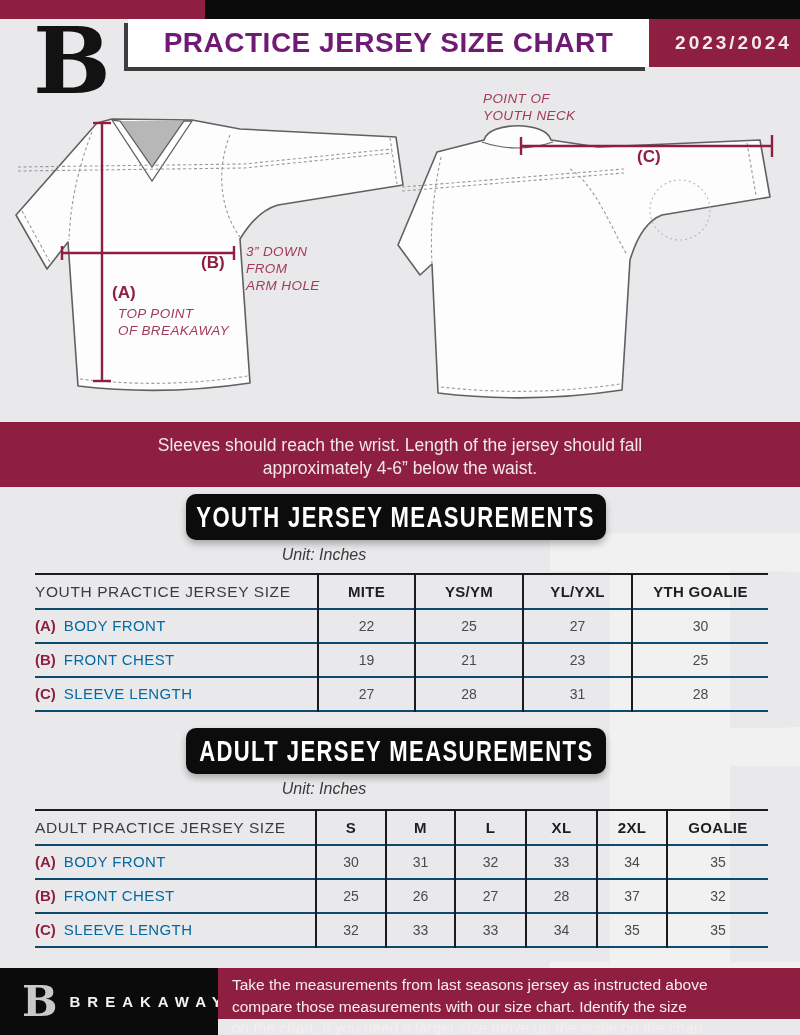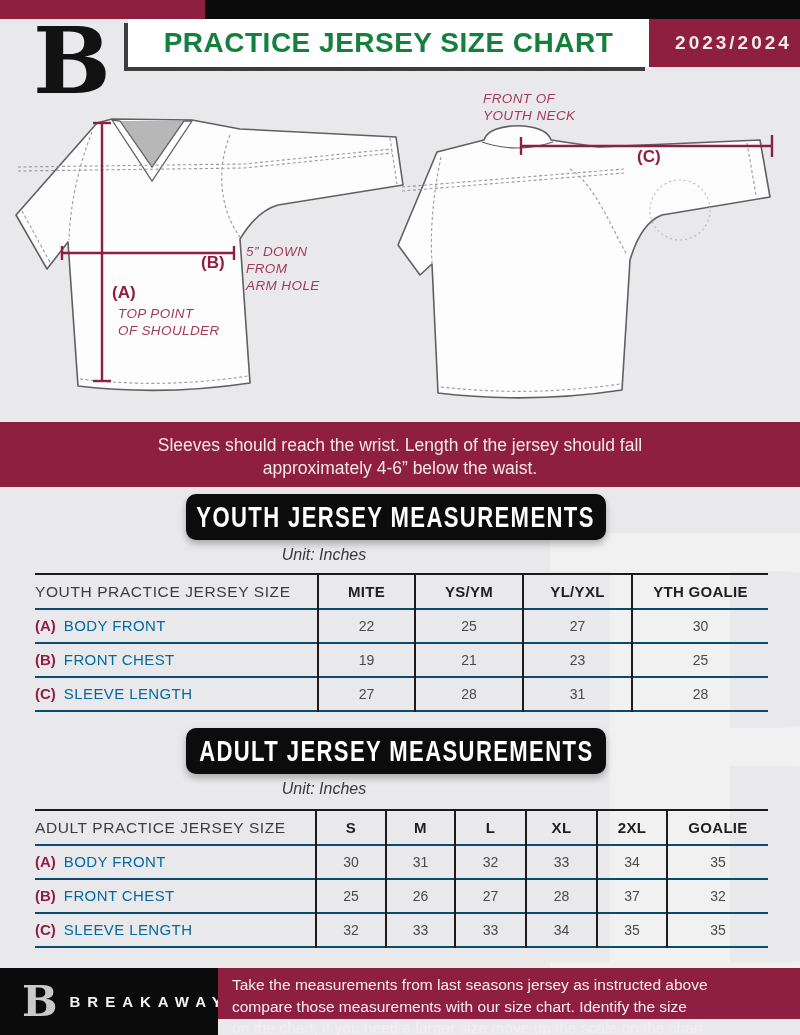--- a/index.html
+++ b/index.html
@@ -7,21 +7,21 @@
         font-family:"Liberation Sans",sans-serif;}
   .abs{position:absolute;}
 
   
   .topbar-maroon{left:0;top:0;width:205px;height:19px;background:#8e1f40;}
   .topbar-black{left:205px;top:0;width:595px;height:19px;background:#0b0b0b;}
   .logo-top{left:18px;top:12px;width:108px;height:104px;font-family:"DejaVu Serif",serif;
             font-weight:bold;font-size:92px;line-height:98px;color:#121212;text-align:center;z-index:3;}
   .title-panel{left:128px;top:19px;width:521px;height:48px;background:#ffffff;
                box-shadow:-4px 4px 0 #3d3d3d;z-index:2;display:flex;align-items:center;justify-content:center;}
-  .title-panel h1{margin:0;font-size:28px;font-weight:bold;letter-spacing:.5px;color:#15803d;white-space:nowrap;}
+  .title-panel h1{margin:0;font-size:28px;font-weight:bold;letter-spacing:.5px;color:#701a75;white-space:nowrap;}
   .year-badge{left:649px;top:19px;width:169px;height:48px;background:#8e1f40;color:#f3eaee;
               font-weight:bold;font-size:19px;letter-spacing:3px;display:flex;align-items:center;
               justify-content:center;z-index:2;}
 
   
   .watermark{left:520px;top:455px;font-family:"DejaVu Serif",serif;font-weight:bold;
              font-size:640px;line-height:640px;color:#ffffff;opacity:.38;z-index:0;pointer-events:none;}
 
   
   .diagram-svg{left:0;top:85px;z-index:1;}
@@ -134,30 +134,30 @@
     <g stroke="#8e1f40" stroke-width="2.4" fill="none">
       <path d="M521,61 L772,61"></path>
         <path d="M521,52 L521,70"></path>
         <path d="M772,50 L772,72"></path>
     </g>
   </svg>
 
   <div class="abs diag-label lab-a">(A)</div>
   <div class="abs diag-note note-a">
     <div>TOP POINT</div>
-    <div>OF SHOULDER</div>
+    <div>OF BREAKAWAY</div>
   </div>
   <div class="abs diag-label lab-b">(B)</div>
   <div class="abs diag-note note-b">
-    <div>5” DOWN</div>
+    <div>3” DOWN</div>
     <div>FROM</div>
     <div>ARM HOLE</div>
   </div>
   <div class="abs diag-note note-c">
-    <div>FRONT OF</div>
+    <div>POINT OF</div>
     <div>YOUTH NECK</div>
   </div>
   <div class="abs diag-label lab-c">(C)</div>
 
   <div class="abs banner">
     <div>Sleeves should reach the wrist. Length of the jersey should fall</div>
     <div>approximately 4-6” below the waist.</div>
   </div>
 
   <div class="abs badge badge-youth">

